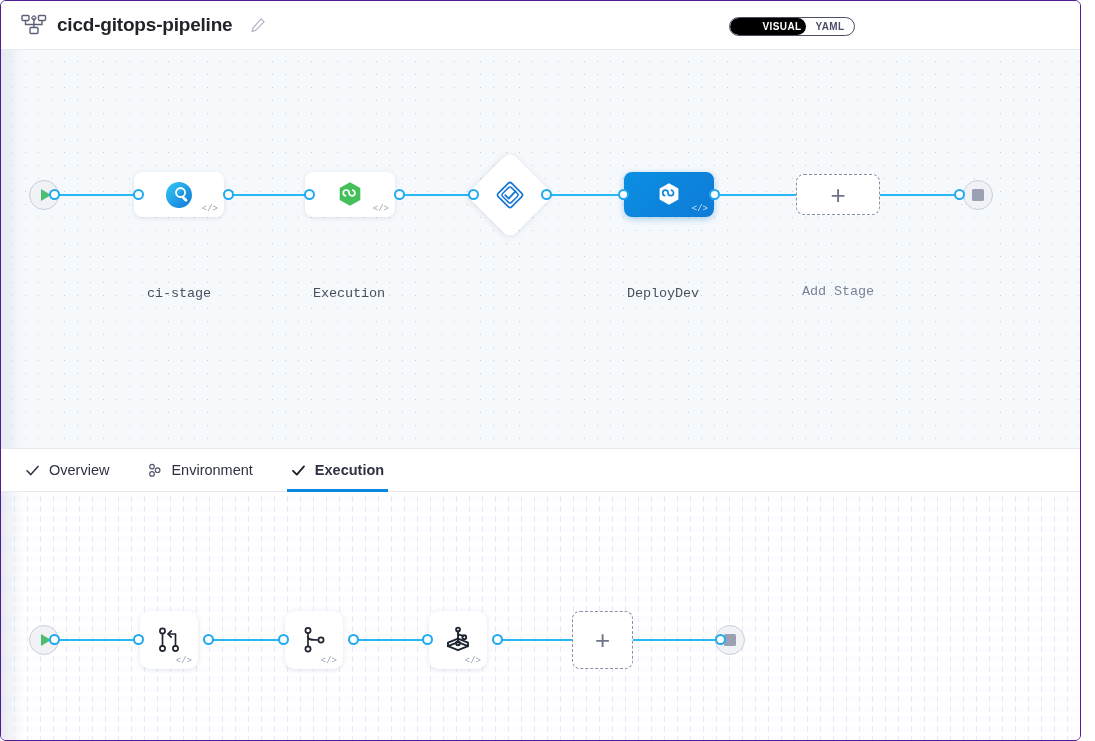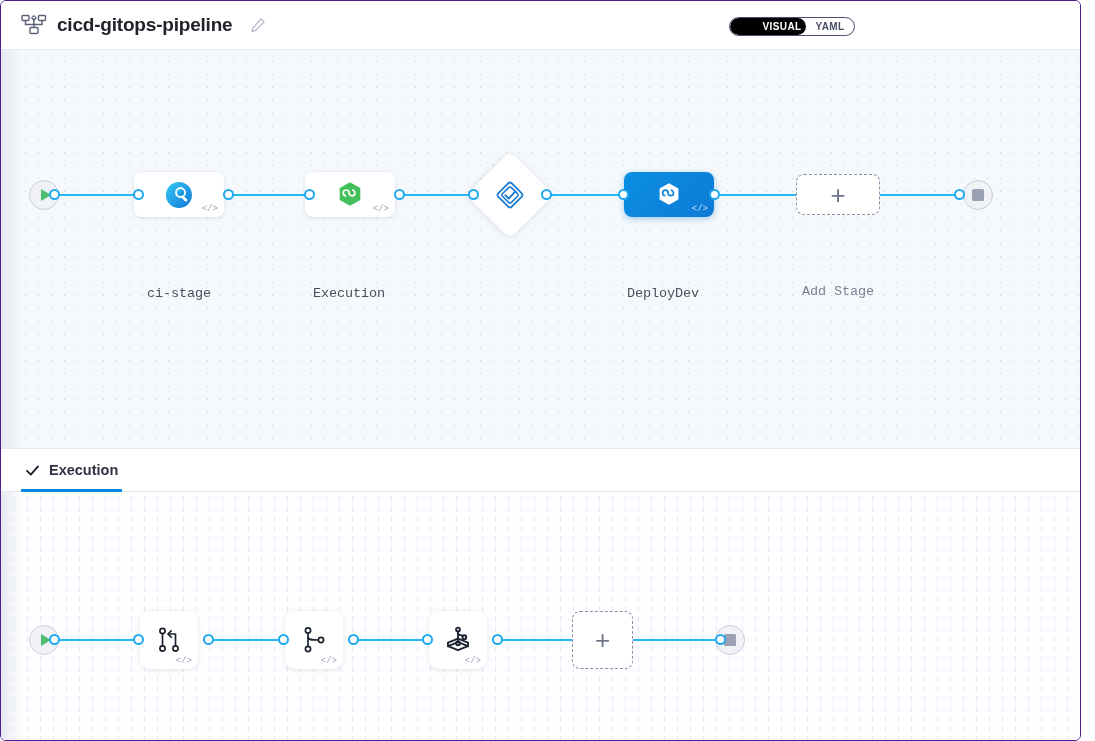--- a/index.html
+++ b/index.html
@@ -291,22 +291,38 @@
 
       <div class="port" style="left:953px; top:139px;"></div>
       <div class="term" style="left:962px; top:130px;">
         <div class="stop-sq"></div>
       </div>
     </div>
   </div>
 
   <div class="tabbar">
 
-
-
+    <div class="tab">
+      <svg class="chk" viewBox="0 0 15 15">
+        <path d="M2 7.8 L5.8 11.6 L13 3.4" fill="none" stroke="#2f3242" stroke-width="1.5" stroke-linecap="round" stroke-linejoin="round"></path>
+      </svg>
+      <span>Overview</span>
+    </div>
+
+
+    <div class="tab">
+      <svg class="chk" viewBox="0 0 15 15">
+        <g fill="none" stroke="#51566b" stroke-width="1.2">
+          <circle cx="5" cy="3.6" r="2.3"></circle>
+          <circle cx="5" cy="10.9" r="2.3"></circle>
+          <circle cx="10.6" cy="7.2" r="2.3"></circle>
+        </g>
+      </svg>
+      <span>Environment</span>
+    </div>
 
     <div class="tab active">
       <svg class="chk" viewBox="0 0 15 15">
         <path d="M2 7.8 L5.8 11.6 L13 3.4" fill="none" stroke="#1a1d28" stroke-width="1.8" stroke-linecap="round" stroke-linejoin="round"></path>
       </svg>
       <span>Execution</span>
     </div>
 
   </div>
 

